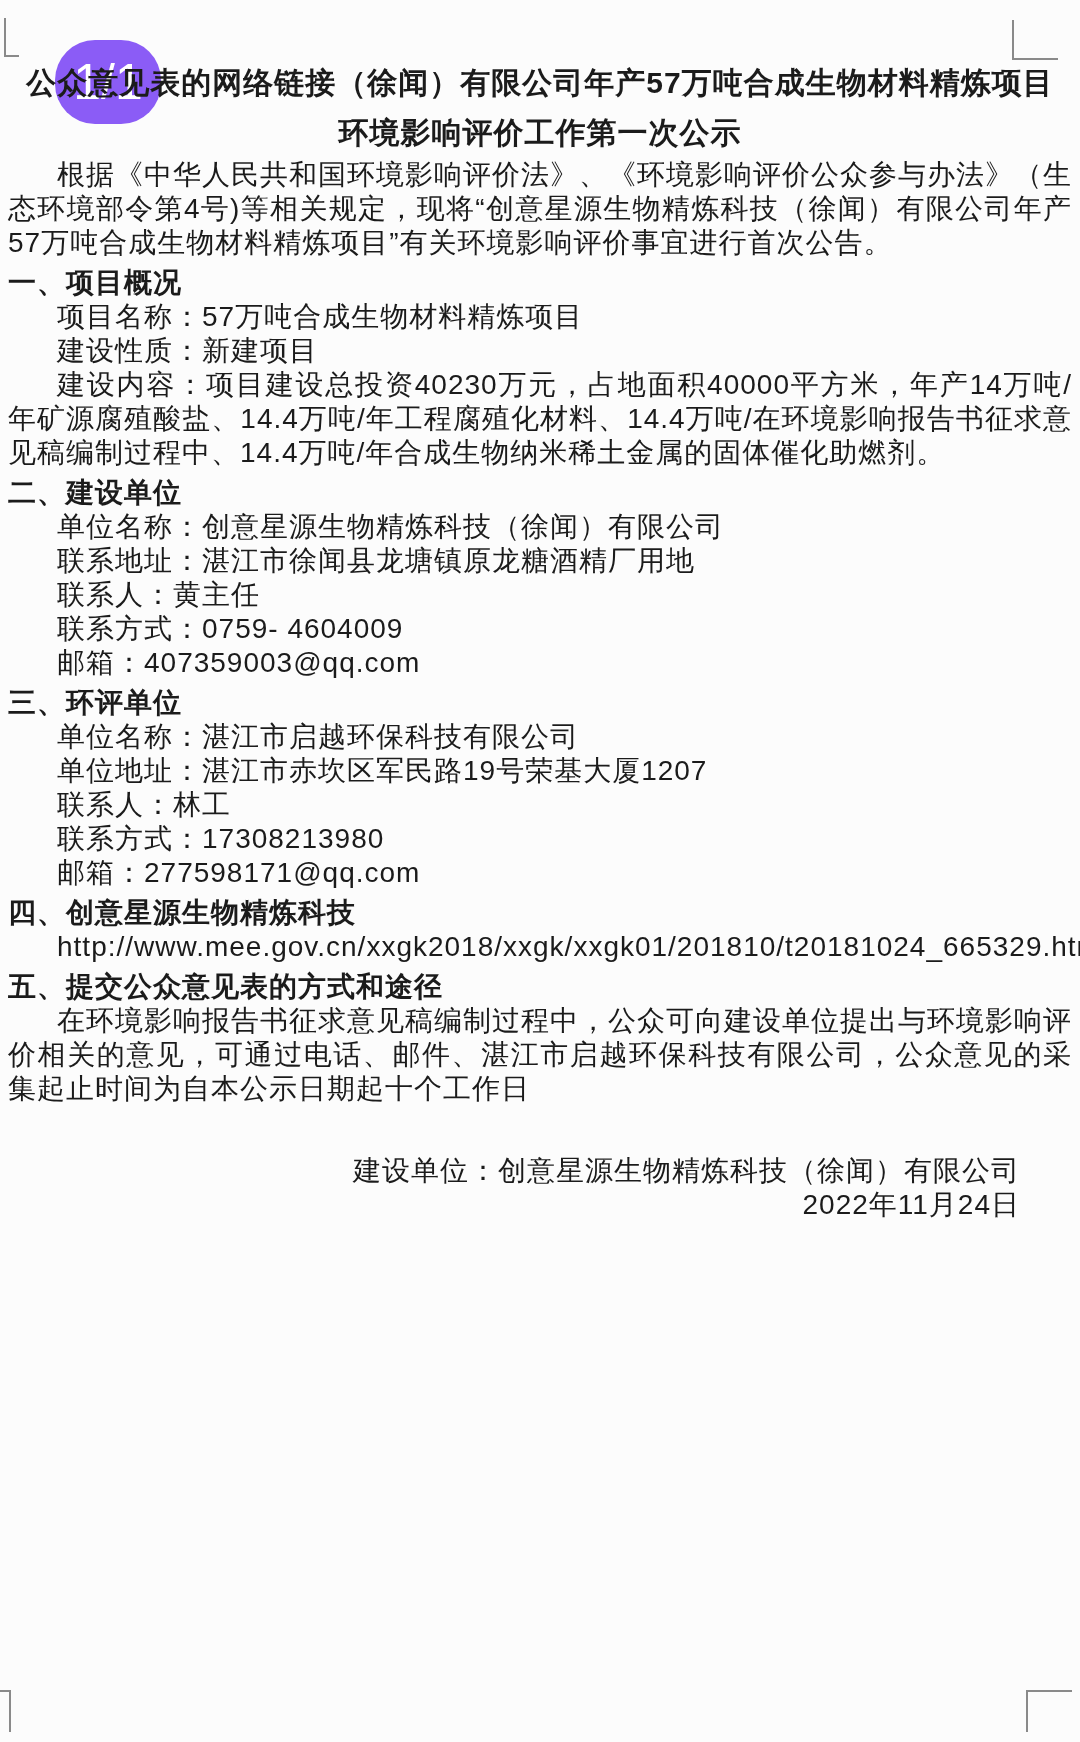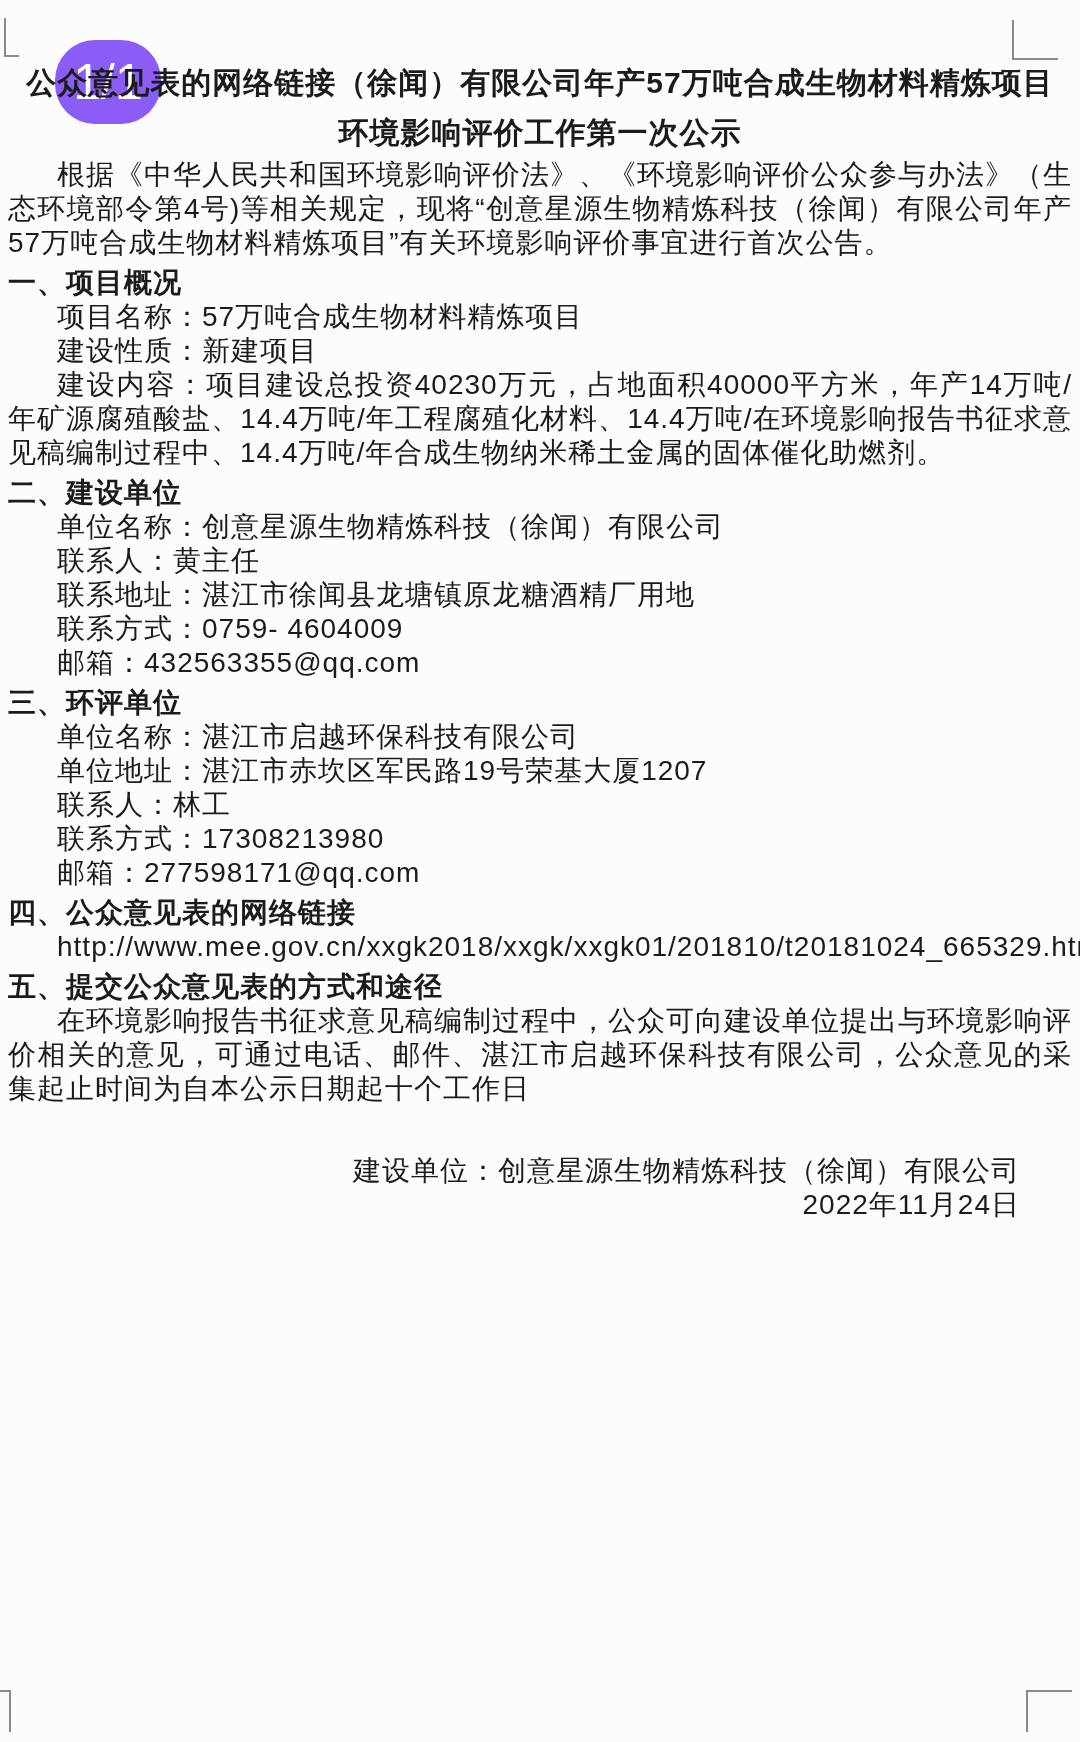--- a/index.html
+++ b/index.html
@@ -101,33 +101,33 @@
 
       <p class="para">根据《中华人民共和国环境影响评价法》、《环境影响评价公众参与办法》（生态环境部令第4号)等相关规定，现将“创意星源生物精炼科技（徐闻）有限公司年产57万吨合成生物材料精炼项目”有关环境影响评价事宜进行首次公告。</p>
 
       <p class="heading">一、项目概况</p>
       <p class="para">项目名称：57万吨合成生物材料精炼项目</p>
       <p class="para">建设性质：新建项目</p>
       <p class="para">建设内容：项目建设总投资40230万元，占地面积40000平方米，年产14万吨/年矿源腐殖酸盐、14.4万吨/年工程腐殖化材料、14.4万吨/在环境影响报告书征求意见稿编制过程中、14.4万吨/年合成生物纳米稀土金属的固体催化助燃剂。</p>
 
       <p class="heading">二、建设单位</p>
       <p class="para">单位名称：创意星源生物精炼科技（徐闻）有限公司</p>
+      <p class="para">联系地址：湛江市徐闻县龙塘镇原龙糖酒精厂用地</p>
       <p class="para">联系人：黄主任</p>
-      <p class="para">联系地址：湛江市徐闻县龙塘镇原龙糖酒精厂用地</p>
       <p class="para">联系方式：0759- 4604009</p>
-      <p class="para">邮箱：432563355@qq.com</p>
+      <p class="para">邮箱：407359003@qq.com</p>
 
       <p class="heading">三、环评单位</p>
       <p class="para">单位名称：湛江市启越环保科技有限公司</p>
       <p class="para">单位地址：湛江市赤坎区军民路19号荣基大厦1207</p>
       <p class="para">联系人：林工</p>
       <p class="para">联系方式：17308213980</p>
       <p class="para">邮箱：277598171@qq.com</p>
 
-      <p class="heading">四、公众意见表的网络链接</p>
+      <p class="heading">四、创意星源生物精炼科技</p>
       <p class="para">http://www.mee.gov.cn/xxgk2018/xxgk/xxgk01/201810/t20181024_665329.html</p>
 
       <p class="heading">五、提交公众意见表的方式和途径</p>
       <p class="para">在环境影响报告书征求意见稿编制过程中，公众可向建设单位提出与环境影响评价相关的意见，可通过电话、邮件、湛江市启越环保科技有限公司，公众意见的采集起止时间为自本公示日期起十个工作日</p>
 
       <div class="signature">
         <p class="sig-line">建设单位：创意星源生物精炼科技（徐闻）有限公司</p>
         <p class="sig-line">2022年11月24日</p>
       </div>
 

